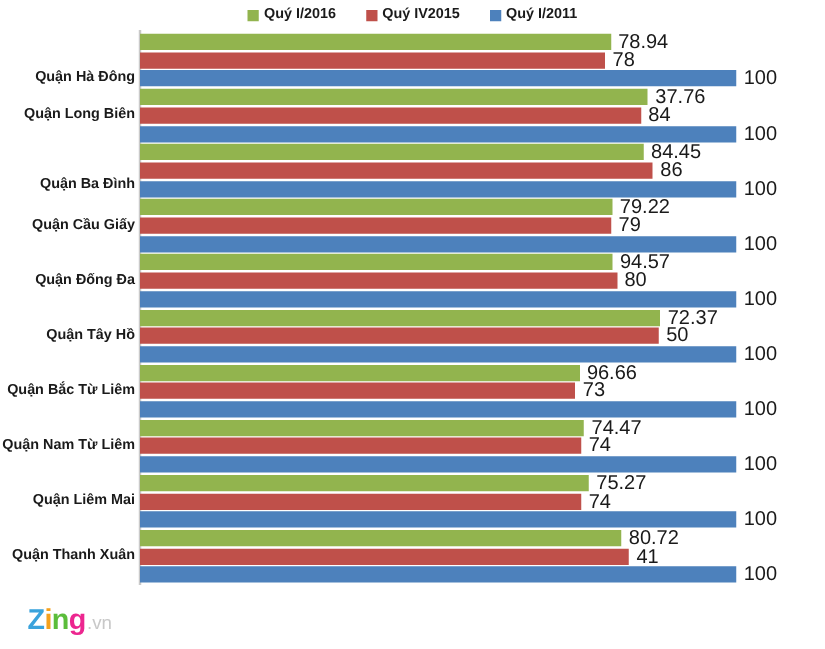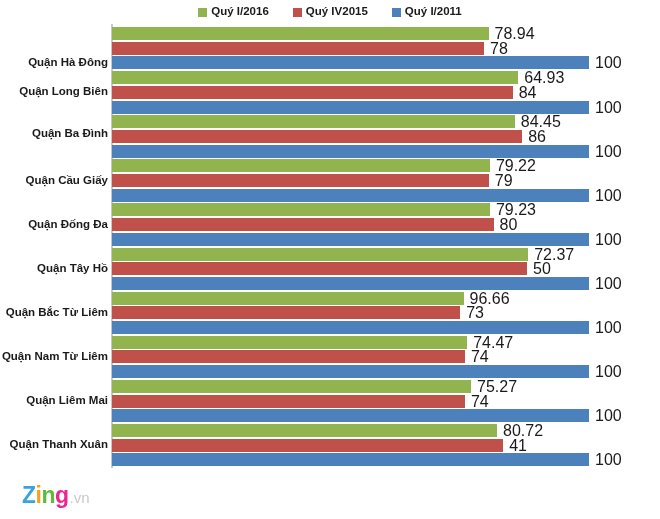--- a/index.html
+++ b/index.html
@@ -154,56 +154,56 @@
         <span class="legend-swatch" style="background: rgb(77, 129, 188);"></span>
         <span class="legend-label">Quý I/2011</span>
       </div>
     </div>
 
   <div class="plot">
     <div class="axis-line"></div>
     <div class="cat-labels" id="cat-labels">
         <div class="cat-label" style="top: 33px;">Quận Hà Đông</div>
         <div class="cat-label" style="top: 62.3px;">Quận Long Biên</div>
-        <div class="cat-label" style="top: 104px;">Quận Ba Đình</div>
+        <div class="cat-label" style="top: 118px;">Quận Ba Đình</div>
         <div class="cat-label" style="top: 150.5px;">Quận Cầu Giấy</div>
         <div class="cat-label" style="top: 194.6px;">Quận Đống Đa</div>
         <div class="cat-label" style="top: 238.7px;">Quận Tây Hồ</div>
         <div class="cat-label" style="top: 282.8px;">Quận Bắc Từ Liêm</div>
         <div class="cat-label" style="top: 326.9px;">Quận Nam Từ Liêm</div>
         <div class="cat-label" style="top: 371px;">Quận Liêm Mai</div>
         <div class="cat-label" style="top: 415.1px;">Quận Thanh Xuân</div>
       </div>
     <div class="bars" id="bars">
         <div class="bar" style="top: 3px; left: 0px; width: 376.544px; background: rgb(146, 180, 78);"></div>
         <div class="bar-value" style="top: 3px; left: 382.544px;">78.94</div>
         <div class="bar" style="top: 17.7px; left: 0px; width: 372.06px; background: rgb(191, 80, 74);"></div>
         <div class="bar-value" style="top: 17.7px; left: 378.06px;">78</div>
         <div class="bar" style="top: 32.4px; left: 0px; width: 477px; background: rgb(77, 129, 188);"></div>
         <div class="bar-value" style="top: 32.4px; left: 483px;">100</div>
         <div class="bar" style="top: 47.1px; left: 0px; width: 406.309px; background: rgb(146, 180, 78);"></div>
-        <div class="bar-value" style="top: 47.1px; left: 412.309px;">64.93</div>
+        <div class="bar-value" style="top: 47.1px; left: 412.309px;">37.76</div>
         <div class="bar" style="top: 61.8px; left: 0px; width: 400.68px; background: rgb(191, 80, 74);"></div>
         <div class="bar-value" style="top: 61.8px; left: 406.68px;">84</div>
         <div class="bar" style="top: 76.5px; left: 0px; width: 477px; background: rgb(77, 129, 188);"></div>
         <div class="bar-value" style="top: 76.5px; left: 483px;">100</div>
         <div class="bar" style="top: 91.2px; left: 0px; width: 402.826px; background: rgb(146, 180, 78);"></div>
         <div class="bar-value" style="top: 91.2px; left: 408.826px;">84.45</div>
         <div class="bar" style="top: 105.9px; left: 0px; width: 410.22px; background: rgb(191, 80, 74);"></div>
         <div class="bar-value" style="top: 105.9px; left: 416.22px;">86</div>
         <div class="bar" style="top: 120.6px; left: 0px; width: 477px; background: rgb(77, 129, 188);"></div>
         <div class="bar-value" style="top: 120.6px; left: 483px;">100</div>
         <div class="bar" style="top: 135.3px; left: 0px; width: 377.879px; background: rgb(146, 180, 78);"></div>
         <div class="bar-value" style="top: 135.3px; left: 383.879px;">79.22</div>
         <div class="bar" style="top: 150px; left: 0px; width: 376.83px; background: rgb(191, 80, 74);"></div>
         <div class="bar-value" style="top: 150px; left: 382.83px;">79</div>
         <div class="bar" style="top: 164.7px; left: 0px; width: 477px; background: rgb(77, 129, 188);"></div>
         <div class="bar-value" style="top: 164.7px; left: 483px;">100</div>
         <div class="bar" style="top: 179.4px; left: 0px; width: 377.927px; background: rgb(146, 180, 78);"></div>
-        <div class="bar-value" style="top: 179.4px; left: 383.927px;">79.23</div>
+        <div class="bar-value" style="top: 179.4px; left: 383.927px;">94.57</div>
         <div class="bar" style="top: 194.1px; left: 0px; width: 381.6px; background: rgb(191, 80, 74);"></div>
         <div class="bar-value" style="top: 194.1px; left: 387.6px;">80</div>
         <div class="bar" style="top: 208.8px; left: 0px; width: 477px; background: rgb(77, 129, 188);"></div>
         <div class="bar-value" style="top: 208.8px; left: 483px;">100</div>
         <div class="bar" style="top: 223.5px; left: 0px; width: 416.182px; background: rgb(146, 180, 78);"></div>
         <div class="bar-value" style="top: 223.5px; left: 422.182px;">72.37</div>
         <div class="bar" style="top: 238.2px; left: 0px; width: 414.99px; background: rgb(191, 80, 74);"></div>
         <div class="bar-value" style="top: 238.2px; left: 420.99px;">50</div>
         <div class="bar" style="top: 252.9px; left: 0px; width: 477px; background: rgb(77, 129, 188);"></div>
         <div class="bar-value" style="top: 252.9px; left: 483px;">100</div>

